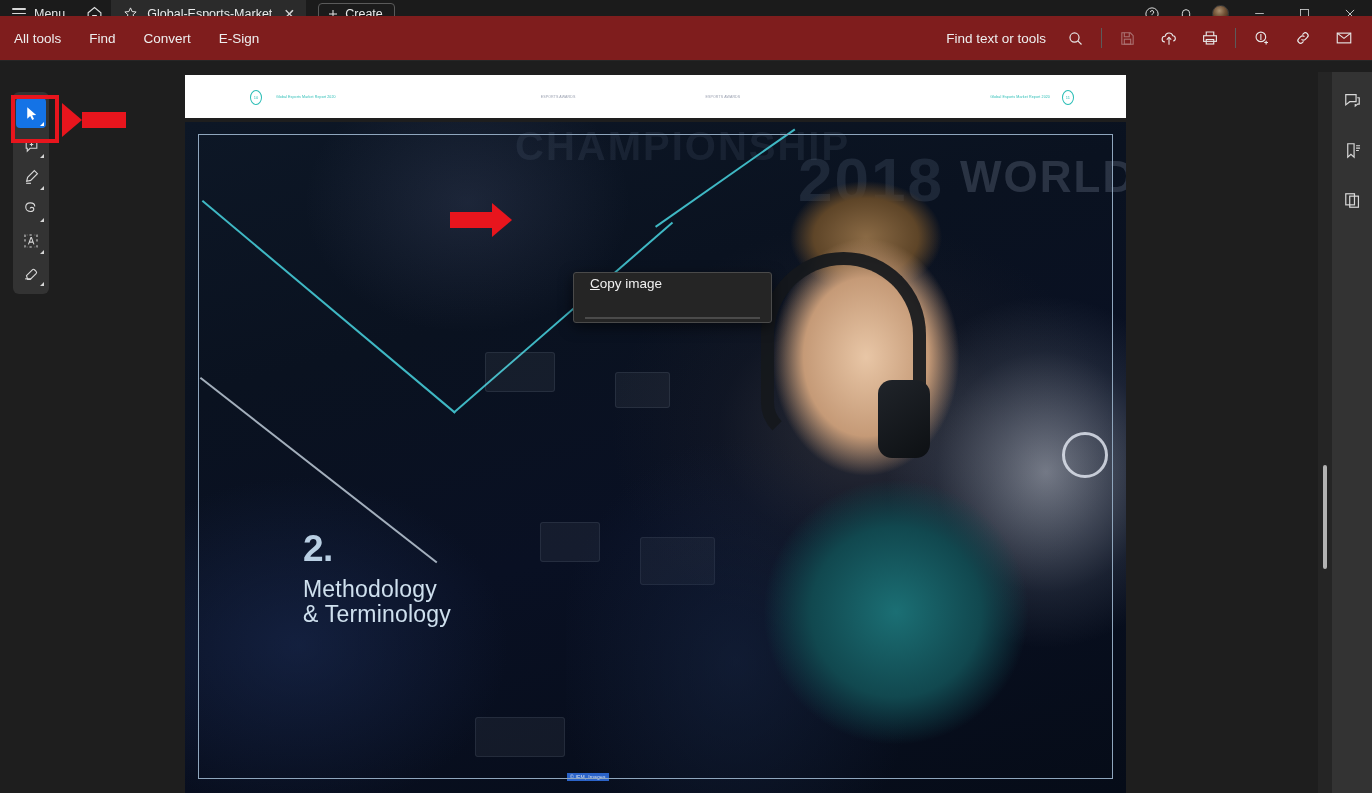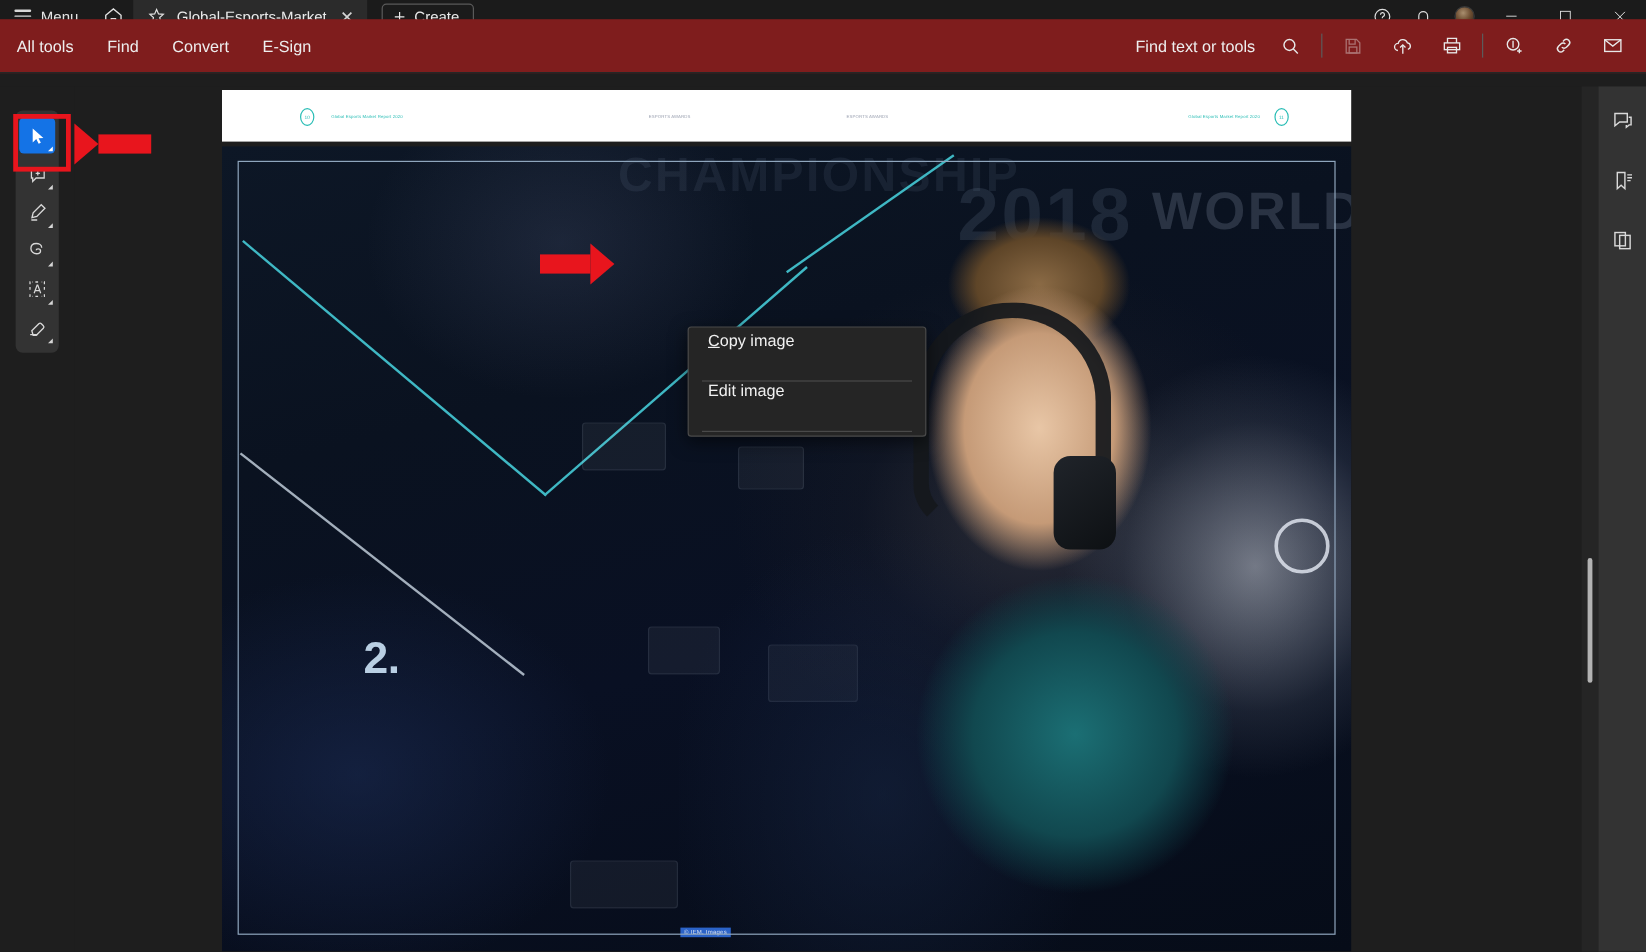--- a/index.html
+++ b/index.html
@@ -485,35 +485,34 @@
     <div class="device" style="left:290px; top:595px; width:90px; height:40px;"></div>
 
     <div class="player">
       <div class="headset"></div>
       <div class="headset-cup"></div>
       <div class="jersey-logo"></div>
     </div>
 
     <div class="headline">
       <div class="h-num">2.</div>
+      <div class="h-sub">Methodology
+&amp; Terminology</div>
     </div>
 
     <div class="img-caption">© IEM, Images</div>
 
     <div class="sel-frame"></div>
   </div>
 
   <div class="ctxmenu">
     <div class="ctx-item">
       <span><u>C</u>opy image</span>
     </div>
     <div class="ctx-sep"></div>
-    <div class="ctx-item">
-      <span>Edit ima<u>g</u>e</span>
-    </div>
     <div class="ctx-sep"></div>
   </div>
 </div>
 
 <div class="scrollbar">
   <div class="scroll-thumb"></div>
 </div>
 
 <div class="rightrail">
   <div class="rp-icon">

